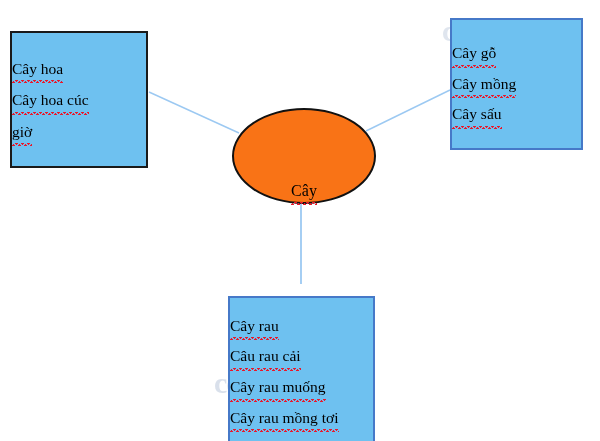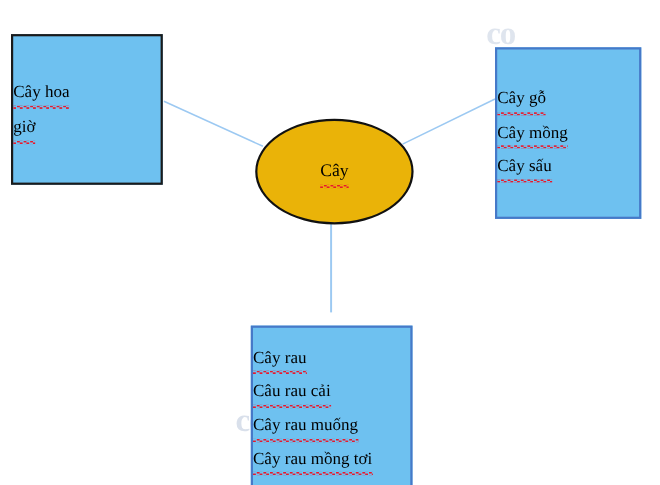--- a/index.html
+++ b/index.html
@@ -63,22 +63,22 @@
     justify-content: center;
     text-align: center;
   }
   #box-flower {
     left: 10px; top: 31px;
     width: 138px; height: 137px;
     border: 2px solid #1a1a1a;
     padding-top: 2px;
   }
   #box-wood {
-    left: 450px; top: 43px;
-    width: 133px; height: 156px;
+    left: 450px; top: 18px;
+    width: 133px; height: 132px;
     border: 2px solid #4679C8;
   }
   #box-veg {
     left: 228px; top: 296px;
     width: 147px; height: 152px;
     border: 2px solid #4679C8;
   }
 
   .node-line {
     color: #000000;
@@ -108,25 +108,25 @@
       radial-gradient(circle at 4.5px 0.4px, #E8192C 1.3px, transparent 1.5px);
     background-size: 6px 3px;
     background-repeat: repeat-x;
   }
 
   
   #center-node {
     position: absolute;
     left: 232px; top: 108px;
     width: 140px; height: 92px;
-    background: #eab308;
+    background: #f97316;
     border: 2px solid #111111;
     border-radius: 50%;
     display: flex;
-    align-items: center;
+    align-items: flex-end;
     justify-content: center;
   }
   #center-node .node-line {
     font-size: 16px;
   }
 </style>
 </head>
 <body>
 
 <div id="canvas">
@@ -137,20 +137,23 @@
     <line x1="301" y1="200" x2="301" y2="284" stroke="#9CC9F2" stroke-width="1.8"></line>
   </svg>
 
   <div class="watermark" id="wm-right">co</div>
   <div class="watermark" id="wm-left">com</div>
   <div class="watermark" id="wm-bottom">com</div>
 
   <div class="node-box" id="box-flower">
     <div class="node-line gap-after">
       <span class="sq">Cây hoa</span>
+    </div>
+    <div class="node-line gap-after">
+      <span class="sq">Cây hoa cúc</span>
     </div>
     <div class="node-line">
       <span class="sq">giờ</span>
     </div>
   </div>
 
   <div class="node-box" id="box-wood">
     <div class="node-line gap-after-sm">
       <span class="sq">Cây gỗ</span>
     </div>

